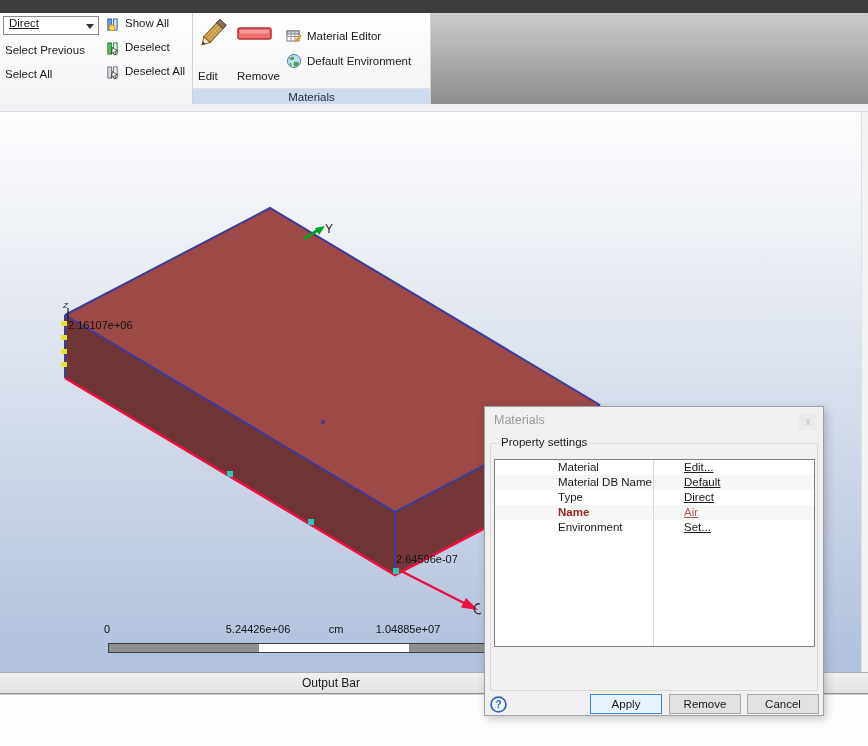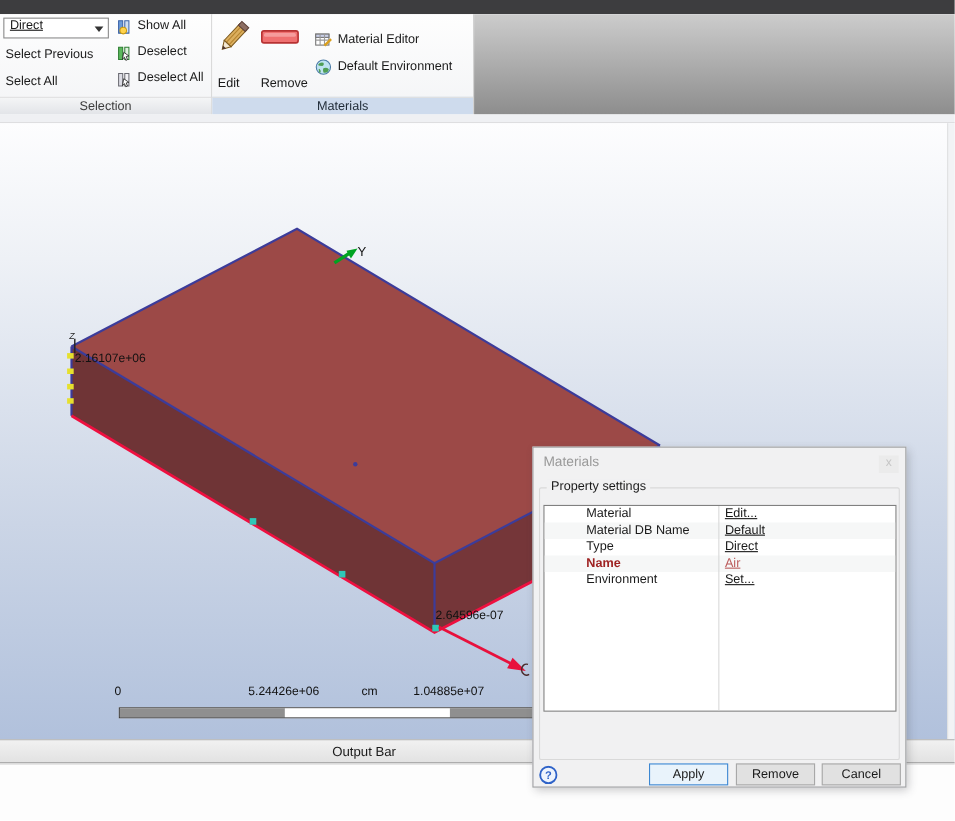--- a/index.html
+++ b/index.html
@@ -44,21 +44,21 @@
           border:1px solid #9fa0a2;box-sizing:border-box;box-shadow:2px 3px 8px rgba(60,60,70,.28);z-index:20;}
   .dtitle{position:absolute;left:9px;top:6px;font-size:12.5px;color:#9a9a9a;}
   .dclose{position:absolute;right:6px;top:7px;width:18px;height:16px;background:#ebebeb;color:#c6c6c6;
           font-size:11px;text-align:center;line-height:15px;cursor:default;}
   .fieldset{position:absolute;left:5px;top:36px;width:328px;height:248px;border:1px solid #d9d9d9;border-radius:2px;box-sizing:border-box;}
   .legend{position:absolute;left:6px;top:-8px;background:#f1f1f2;padding:0 4px;font-size:11.5px;color:#1a1a1a;}
   .ptable{position:absolute;left:9px;top:52px;width:321px;height:188px;background:#fff;border:1px solid #808080;box-sizing:border-box;overflow:hidden;}
   .coldiv{position:absolute;left:158px;top:0;width:1px;height:100%;background:#d9d9d9;}
   .prow{display:flex;height:15px;line-height:15px;font-size:11.5px;}
   .prow:nth-child(even){background:#f6f7f7;}
-  .prow .k{width:158px;padding-left:38px;box-sizing:border-box;}
+  .prow .k{width:158px;padding-left:38px;box-sizing:border-box;margin-left:25px;}
   .prow .v{padding-left:6px;text-decoration:underline;}
   .prow.hl .k{color:#9e2222;font-weight:bold;}
   .prow.hl .v{color:#bb5a5a;}
   .dbtn{position:absolute;top:287px;width:72px;height:20px;font-size:11.5px;text-align:center;line-height:18px;
         background:#e1e1e1;border:1px solid #a8a8a8;box-sizing:border-box;cursor:default;}
   .dbtn.apply{left:105px;background:#e9f3fb;border:1px solid #3c87d2;}
   .dbtn.remove{left:184px;}
   .dbtn.cancel{left:262px;}
   .helpic{position:absolute;left:5px;top:289px;width:17px;height:17px;cursor:default;}
   svg{display:block;}
@@ -98,21 +98,20 @@
         <span>Deselect</span>
       </div>
       <div class="iconbtn" style="top:52px;">
         <svg class="icon" width="15" height="15" viewBox="0 0 16 16">
           <path d="M3 2 h4 v12 h-4 z" fill="#dcdce4" stroke="#6a6a72"></path>
           <path d="M9 2 h4 v12 h-4 z" fill="#f2f2f6" stroke="#6a6a72"></path>
           <path d="M8 7 l5 3.5 -2.6 .6 1.2 3 -1.6 .7 -1.3 -3 -2 1.9 z" fill="#fff" stroke="#222" stroke-width=".8"></path>
         </svg>
         <span>Deselect All</span>
       </div>
-      <div class="grouplabel">Selection</div>
     </div>
 
     <div class="rgroup mat">
       <div class="bigbtn" style="left:5px;width:36px;">
         <svg width="34" height="38" viewBox="0 0 36 40">
           <g transform="translate(5,30) rotate(-47)">
             <rect x="6" y="-4" width="22" height="9" fill="#dcaf5e" stroke="#7d5a1e" stroke-width="1"></rect>
             <line x1="6" y1="-1.2" x2="27" y2="-1.2" stroke="#b5832e" stroke-width="1"></line>
             <line x1="6" y1="2.2" x2="27" y2="2.2" stroke="#b5832e" stroke-width="1"></line>
             <rect x="26" y="-4" width="5" height="9" fill="#8d6e63" stroke="#5d4037" stroke-width="1"></rect>

